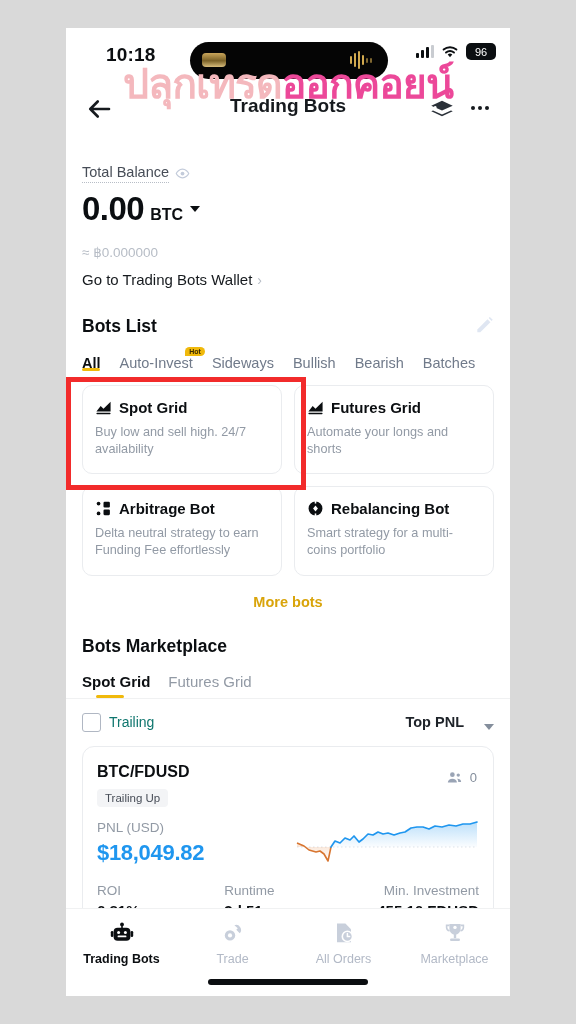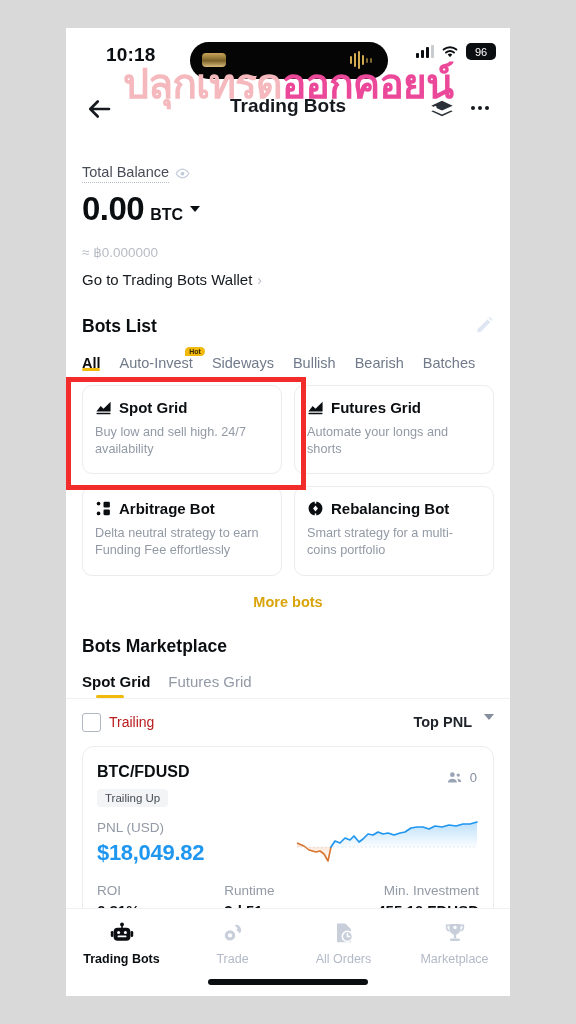--- a/index.html
+++ b/index.html
@@ -121,22 +121,22 @@
   .mk-tab { position: relative; font-size: 15px; color: #929aa5; padding-bottom: 8px; }
   .mk-tab.active { color: #0b0e11; font-weight: 700; }
   .mk-tab.active::after {
     content:""; position:absolute; left:14px; bottom:0; width: 28px; height: 3px;
     background:#f0b90b; border-radius:2px;
   }
   #mk-divider { height: 1px; background: #f0f1f2; margin: 0 0 0 0; }
   #mk-filter-row { display: flex; align-items: center; justify-content: space-between; padding: 14px 16px 0 16px; }
   .chk-wrap { display: flex; align-items: center; gap: 8px; }
   .chk { width: 19px; height: 19px; border: 1.6px solid #b0b7c3; border-radius: 3px; }
-  #trailing-label { font-size: 14px; color: #b91c1c; }
-  #sort-wrap { display: flex; align-items: flex-start; gap: 12px; }
+  #trailing-label { font-size: 14px; color: #0f766e; }
+  #sort-wrap { display: flex; align-items: flex-end; gap: 20px; }
   #sort-label { font-size: 14.5px; font-weight: 700; color: #1e2329; }
   .caret-sm { width:0;height:0;border-left:5px solid transparent;border-right:5px solid transparent;
               border-top:6px solid #848e9c; }
 
   
   #pnl-card {
     margin: 14px 16px 0 16px; border: 1px solid #eaecef; border-radius: 12px;
     padding: 16px 14px 14px 14px; position: relative; background: #fff;
   }
   #pnl-pair { font-size: 16px; font-weight: 700; color: #0b0e11; }

